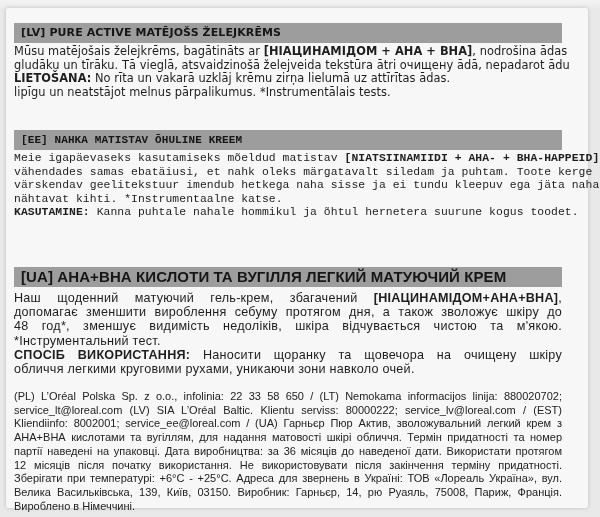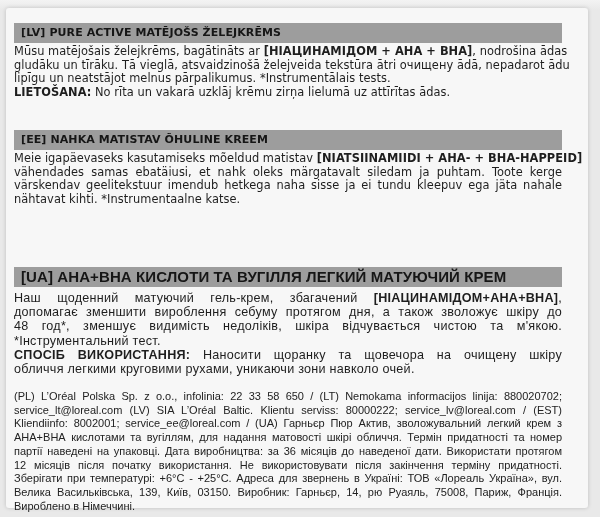--- a/index.html
+++ b/index.html
@@ -67,32 +67,33 @@
 <body>
 
 <div class="top-shade"></div>
 <div class="panel">
 
   <div class="section lv" style="top:15px;">
     <div class="bar">[LV]  PURE ACTIVE MATĒJOŠS ŽELEJKRĒMS</div>
     <div class="body-text">
       <span class="line justify"><span>Mūsu matējošais želejkrēms, bagātināts ar </span><b>[НІАЦИНАМІДОМ + AHA + BHA]</b><span>, nodrošina ādas</span></span>
       <span class="line justify">gludāku un tīrāku. Tā vieglā, atsvaidzinošā želejveida tekstūra ātri очищену ādā, nepadarot ādu</span>
+      <span class="line"><b>LIETOŠANA:</b><span> No rīta un vakarā uzklāj krēmu zirņa lielumā uz attīrītas ādas.</span></span>
       <span class="line">lipīgu un neatstājot melnus pārpalikumus. *Instrumentālais tests.</span>
-      <span class="line"><b>LIETOŠANA:</b><span> No rīta un vakarā uzklāj krēmu zirņa lielumā uz attīrītas ādas.</span></span>
     </div>
   </div>
 
-  <div class="section ee" style="top:122px;">
+  <div class="section ee" style="top:122px;font-family:Liberation Mono, monospace;">
     <div class="bar">[EE]  NAHKA MATISTAV ÕHULINE KREEM</div>
     <div class="body-text">
       <span class="line justify"><span>Meie igapäevaseks kasutamiseks mõeldud matistav </span><b>[NIATSIINAMIIDI + AHA- + BHA-HAPPEID]</b></span>
       <span class="line justify">vähendades samas ebatäiusi, et nahk oleks märgatavalt siledam ja puhtam. Toote kerge</span>
       <span class="line justify">värskendav geelitekstuur imendub hetkega naha sisse ja ei tundu kleepuv ega jäta nahale</span>
       <span class="line">nähtavat kihti. *Instrumentaalne katse.</span>
+      <span class="line"><b>KASUTAMINE:</b><span> Kanna puhtale nahale hommikul ja õhtul hernetera suurune kogus toodet.</span></span>
     </div>
   </div>
 
   <div class="section ua" style="top:243px;">
     <div class="bar">[UA]  АНА+ВНА КИСЛОТИ ТА ВУГІЛЛЯ ЛЕГКИЙ МАТУЮЧИЙ КРЕМ</div>
     <div class="body-text">
       <span class="line justify"><span>Наш щоденний матуючий гель-крем, збагачений </span><b>[НІАЦИНАМІДОМ+АНА+ВНА]</b><span>,</span></span>
       <span class="line justify">допомагає зменшити вироблення себуму протягом дня, а також зволожує шкіру до</span>
       <span class="line justify">48 год*, зменшує видимість недоліків, шкіра відчувається чистою та м'якою.</span>
       <span class="line">*Інструментальний тест.</span>

